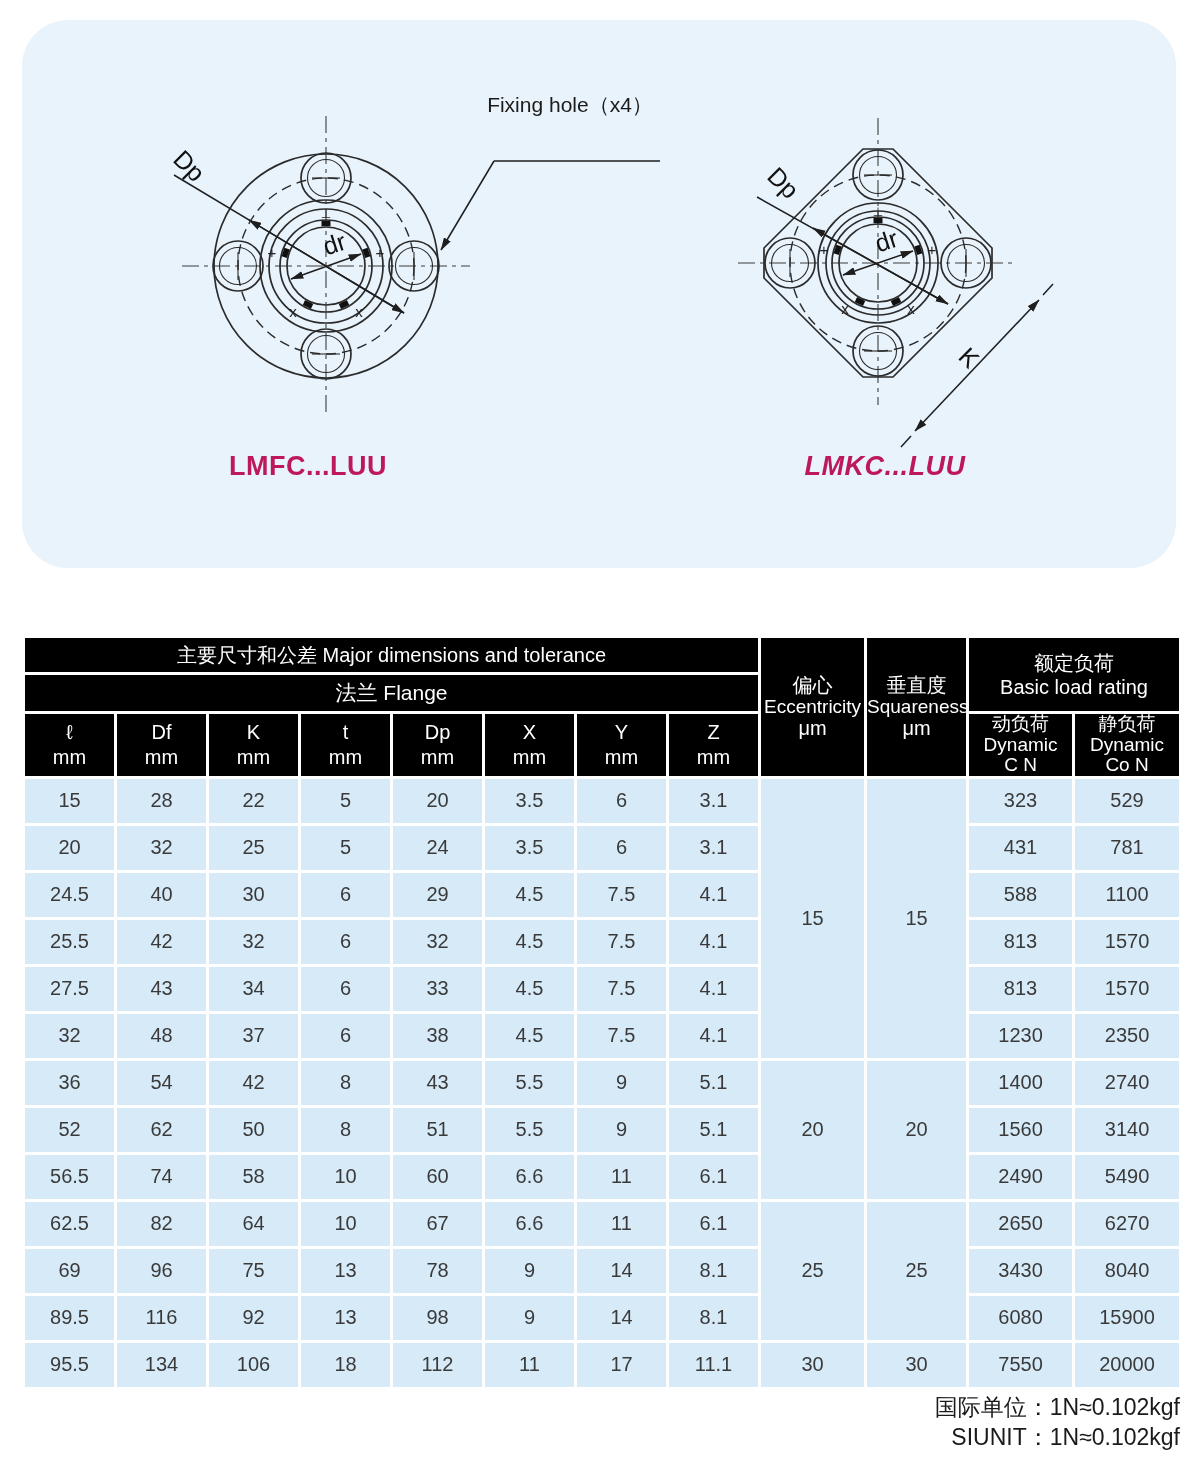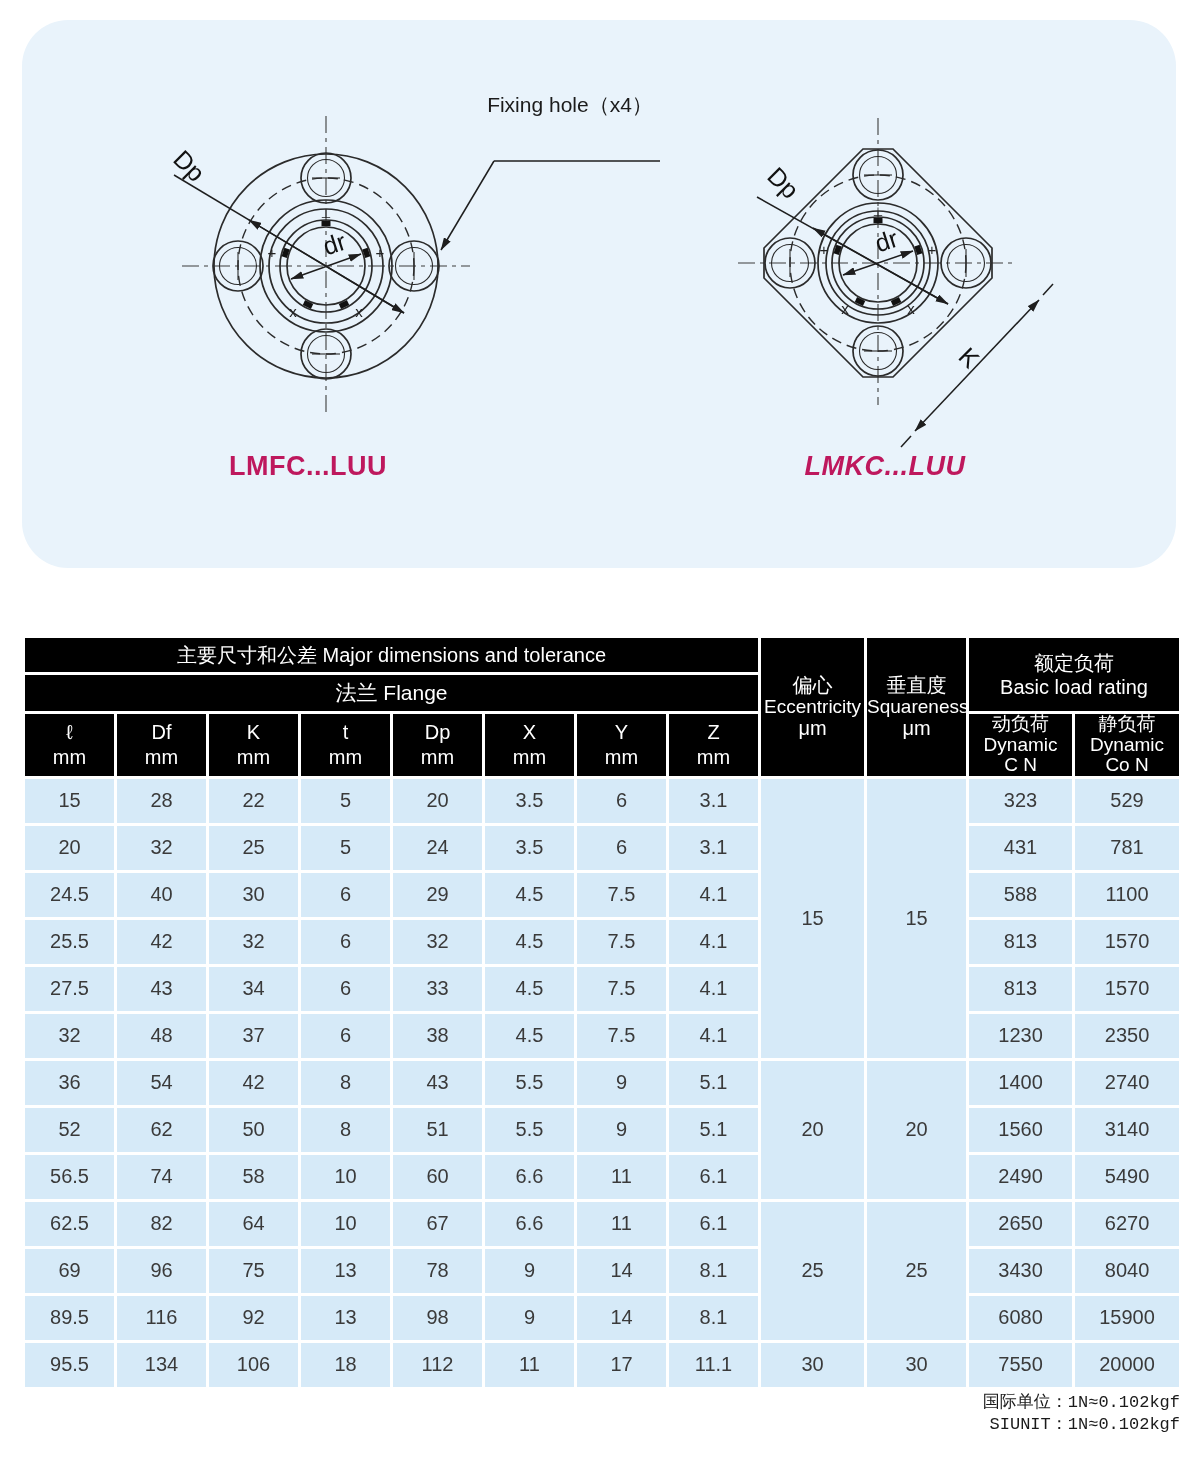--- a/index.html
+++ b/index.html
@@ -44,21 +44,21 @@
   .h1{height:34px;font-size:20px;}
   .h2{height:36px;font-size:21px;}
   .h3{height:60px;font-size:20px;line-height:1.25;}
   .hsub{font-size:19px;line-height:1.12;}
   .hsub3{font-size:19px;line-height:1.08;}
   table.spec tbody td{
     background:#d6eaf8;color:#3a3a3a;font-size:20px;height:44px;
   }
   .footer{
     position:absolute;right:20px;top:1392px;text-align:right;
-    font-size:17px;color:#1a1a1a;line-height:1.32;font-family:Liberation Mono, monospace;
+    font-size:23px;color:#1a1a1a;line-height:1.32;
   }
 </style>
 </head>
 <body>
 
 <div class="panel"></div>
 
 <svg class="drawings" viewBox="0 0 1200 580">
   <defs>
     <marker id="arr" viewBox="0 0 10 6" refX="9.5" refY="3" markerWidth="13" markerHeight="8" orient="auto-start-reverse" markerUnits="userSpaceOnUse">

